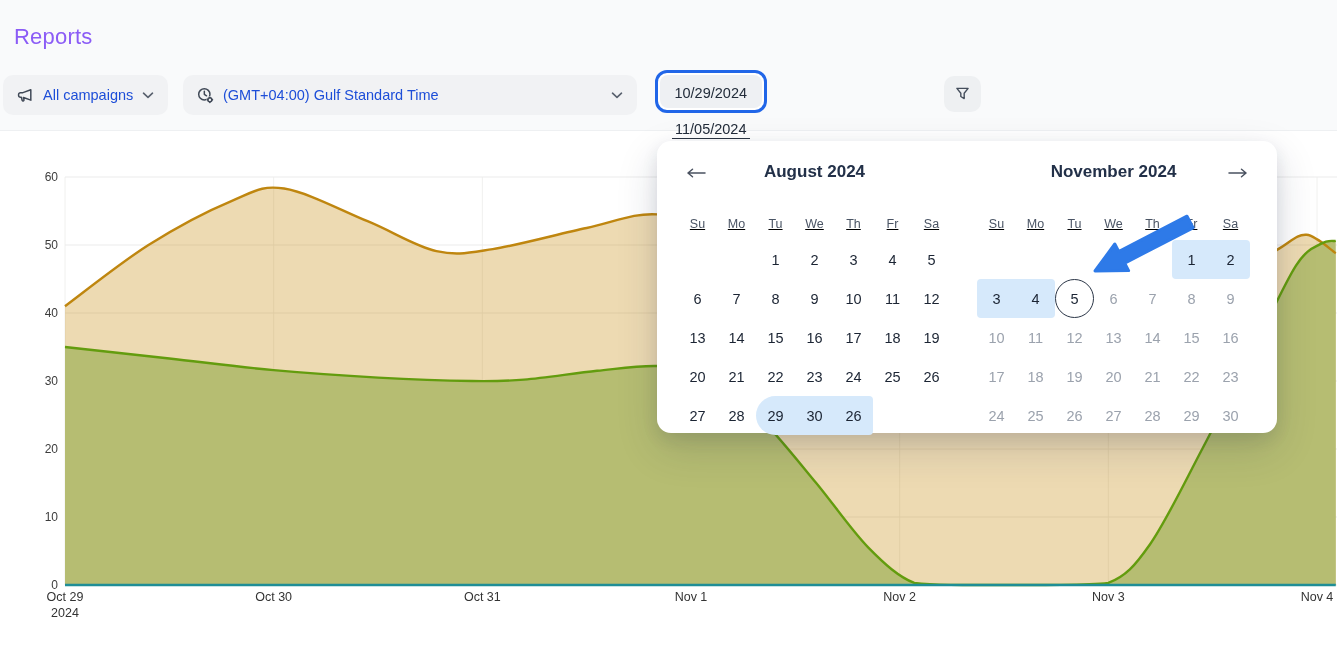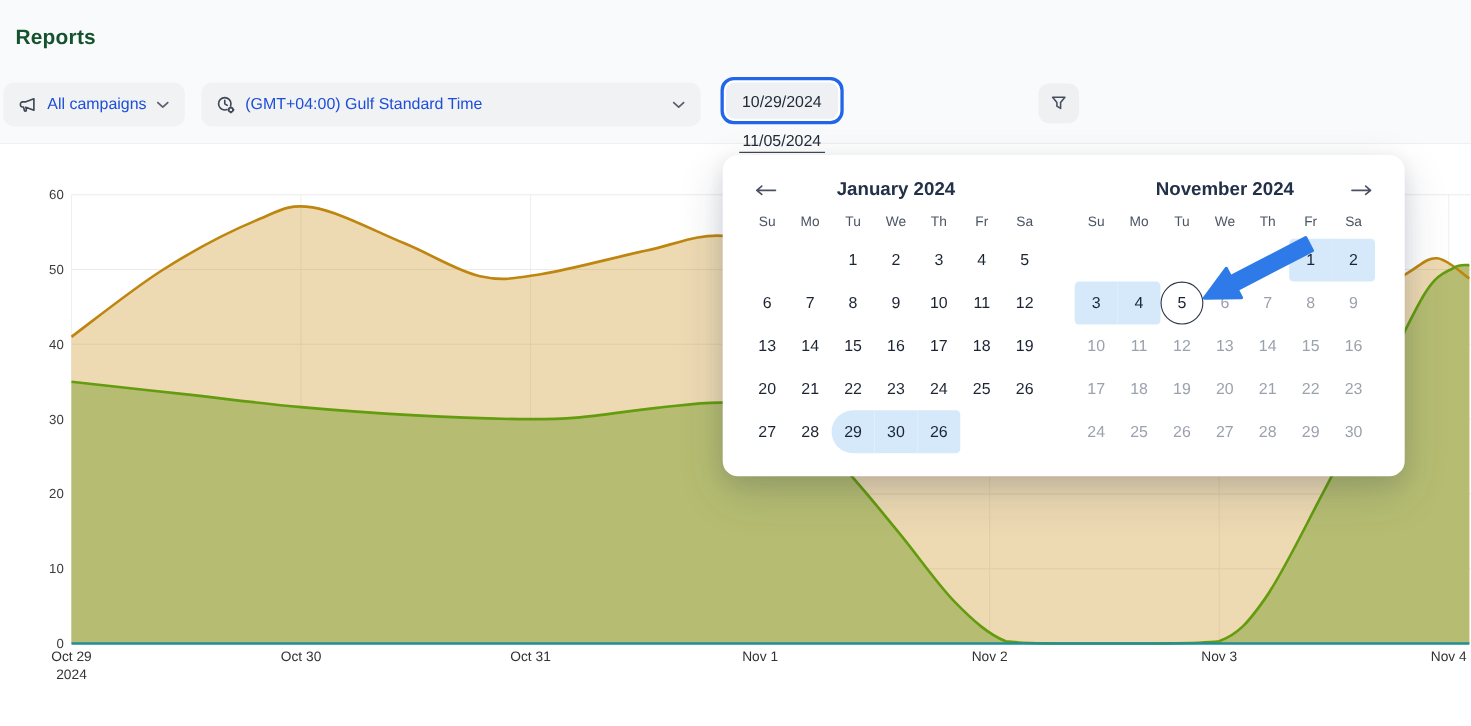--- a/index.html
+++ b/index.html
@@ -9,21 +9,21 @@
     font-family:"Liberation Sans","DejaVu Sans",sans-serif;
     -webkit-font-smoothing:antialiased;
   }
   
   .topband{
     position:absolute;left:0;top:0;width:1337px;height:130px;
     background:#f9fafb;border-bottom:1px solid #eef0f2;z-index:2;
   }
   .page-title{
     position:absolute;left:14px;top:24px;
-    font-size:19px;font-weight:700;color:#14532d;letter-spacing:.2px;
+    font-size:22px;font-weight:400;color:#8b5cf6;letter-spacing:.2px;
   }
   .pill{
     position:absolute;top:75px;height:40px;box-sizing:border-box;
     background:#f1f2f4;border-radius:10px;display:flex;align-items:center;
     gap:9px;padding:0 14px;font-size:14.5px;color:#1d4ed8;cursor:pointer;
   }
   .pill svg{flex:0 0 auto;display:block;}
   .pill-campaigns{left:3px;}
   .pill-timezone{left:183px;width:454px;}
   .pill-timezone .tz-label{flex:1 1 auto;}
@@ -61,21 +61,21 @@
   .cal-nav.next{right:26px;}
   .cal-nav svg{stroke:#4a5260;fill:none;stroke-width:1.5;stroke-linecap:round;stroke-linejoin:round;}
   .month{position:absolute;top:18px;width:273px;}
   .month.m0{left:21px;}
   .month.m1{left:320px;}
   .month-title{
     text-align:center;font-size:17px;font-weight:700;color:#223048;
     height:26px;line-height:26px;
   }
   .wk-row,.day-grid{display:grid;grid-template-columns:repeat(7,39px);}
-  .wk-row{margin-top:6px;}
+  .wk-row{margin-top:29px;text-decoration:underline;}
   .wk{
     height:20px;display:flex;align-items:center;justify-content:center;
     font-size:12.5px;color:#4b5565;
   }
   .day-grid{margin-top:6px;grid-auto-rows:39px;}
   .day{
     display:flex;align-items:center;justify-content:center;
     font-size:14.5px;color:#1b2433;cursor:pointer;box-sizing:border-box;
   }
   .day.blank{cursor:default;}
@@ -187,21 +187,21 @@
       <path d="M20 6 H3 M3 6 L7.5 2.2 M3 6 L7.5 9.8"></path>
     </svg>
   </div>
   <div class="cal-nav next">
     <svg width="22" height="12" viewBox="0 0 22 12">
       <path d="M2 6 H19 M19 6 L14.5 2.2 M19 6 L14.5 9.8"></path>
     </svg>
   </div>
 
   <div class="month m0">
-    <div class="month-title">January 2024</div>
+    <div class="month-title">August 2024</div>
     <div class="wk-row">
         <div class="wk">Su</div>
         <div class="wk">Mo</div>
         <div class="wk">Tu</div>
         <div class="wk">We</div>
         <div class="wk">Th</div>
         <div class="wk">Fr</div>
         <div class="wk">Sa</div>
       </div>
     <div class="day-grid">

